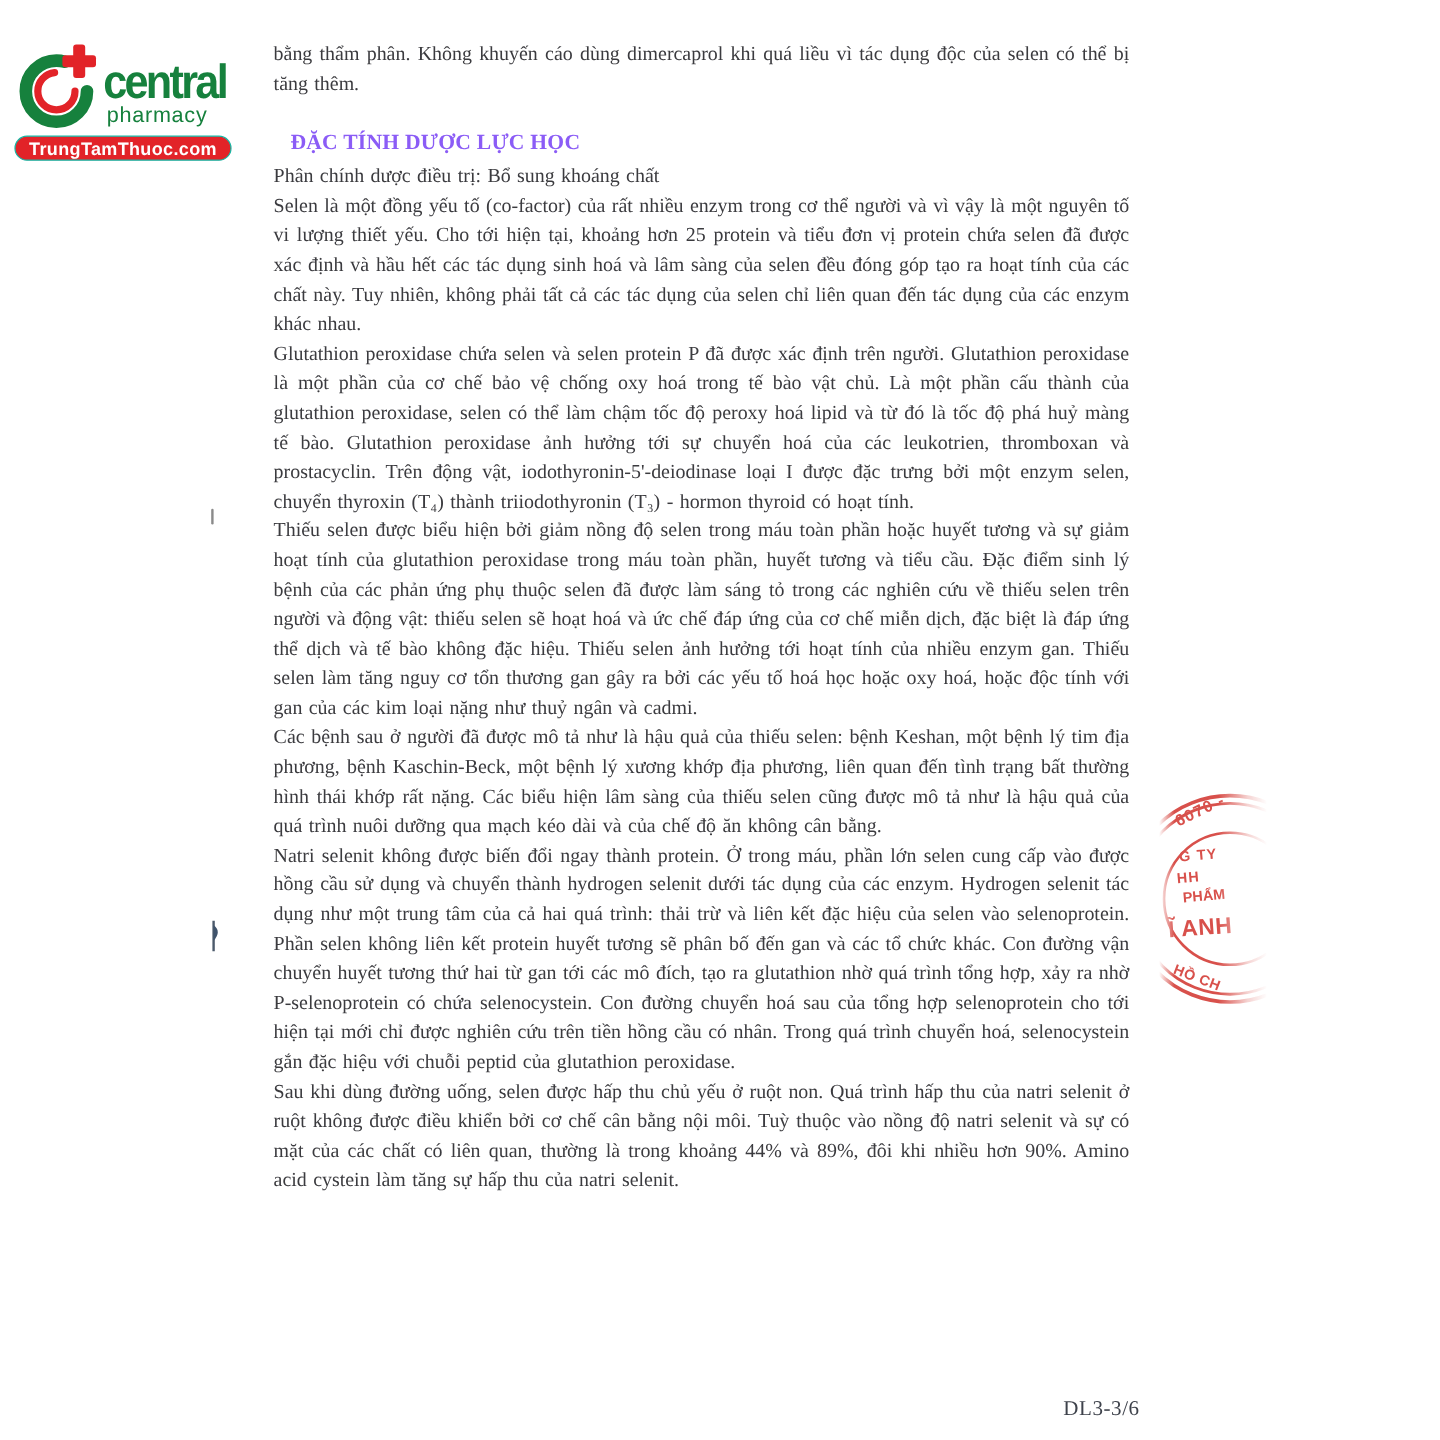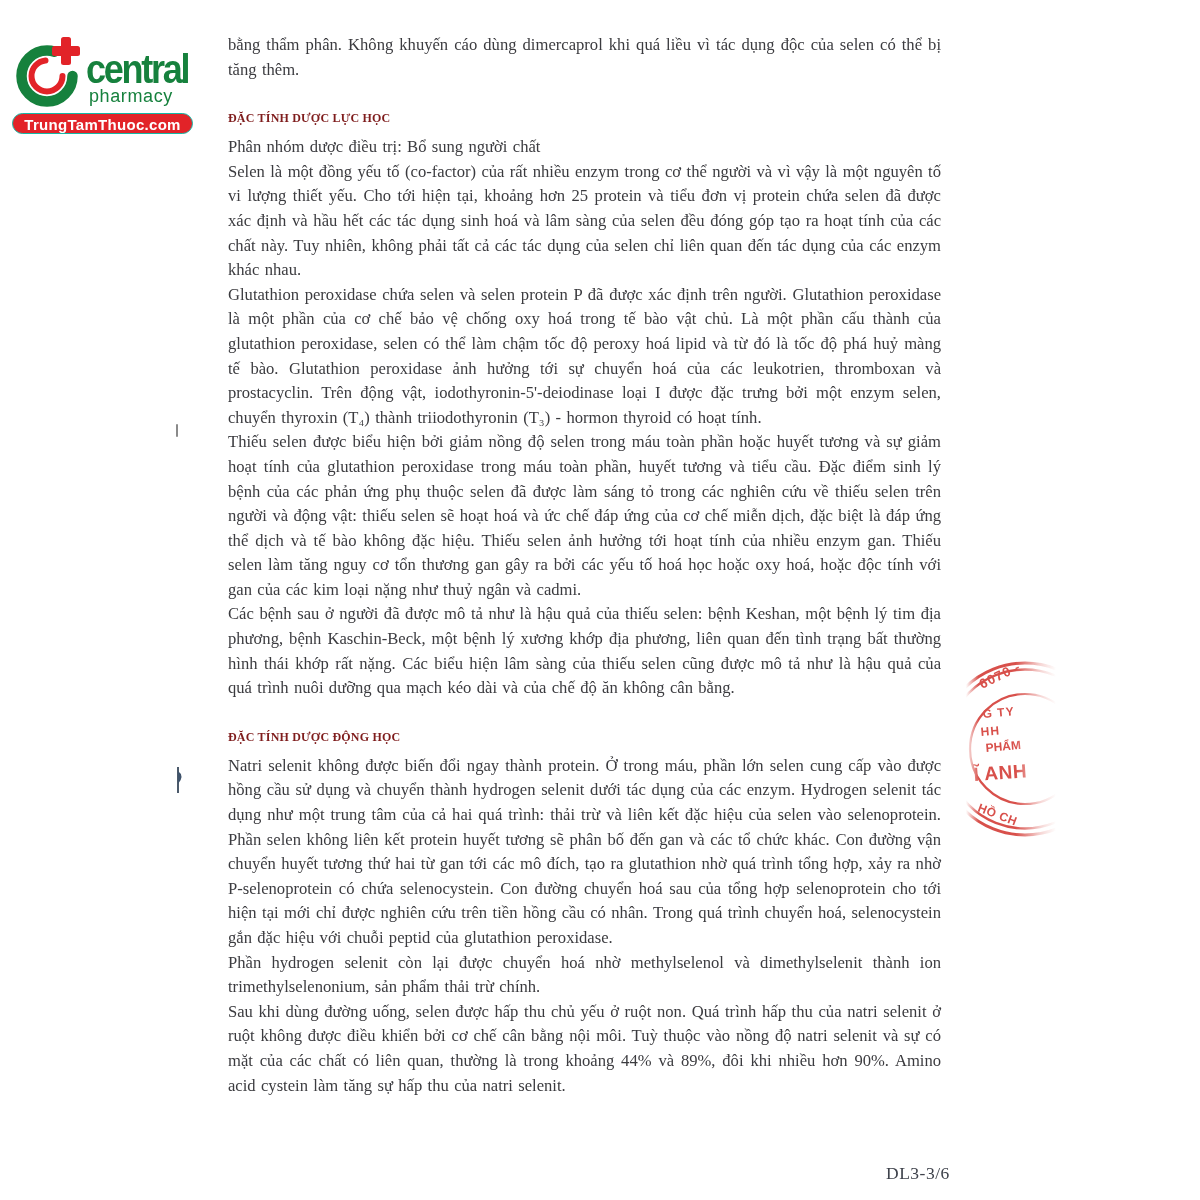--- a/index.html
+++ b/index.html
@@ -29,22 +29,22 @@
     box-sizing:border-box;
   }
   
   .doc{
     position:absolute;left:228px;top:33px;width:713px;
     font-size:16.6px;line-height:24.6px;color:#3b3b3f;
   }
   .doc p{margin:0;text-align:justify;word-spacing:1.2px;}
   .doc p.plain{text-align:left;}
   .doc h2{
-    font-size:12px;line-height:20px;margin:26px 0 7px 0;
-    color:#7f1d1d;letter-spacing:0.2px;font-weight:bold;
+    font-size:18px;line-height:20px;margin:26px 0 7px 14px;
+    color:#8b5cf6;letter-spacing:0.2px;font-weight:bold;
   }
   
   .mark1{position:absolute;left:176px;top:424px;width:2px;height:13px;background:#8a8a8a;border-radius:1px;}
   .mark2{position:absolute;left:175px;top:767px;}
   
   .stamp{position:absolute;left:958px;top:645px;}
   .stamp text{font-family:"Liberation Sans", sans-serif;fill:#d5423c;}
   
   .footer{
     position:absolute;left:886px;top:1163px;
@@ -71,29 +71,27 @@
   <div class="mark1"></div>
   <svg class="mark2" width="12" height="26" viewBox="0 0 12 26">
     <path d="M3 0 L3 26" stroke="#4c5a6b" stroke-width="2"></path>
     <path d="M3 4 Q10 9 3 17 Z" fill="#3f536b"></path>
   </svg>
 
   <main class="doc">
     <p>bằng thẩm phân. Không khuyến cáo dùng dimercaprol khi quá liều vì tác dụng độc của selen có thể bị tăng thêm.</p>
 
     <h2>ĐẶC TÍNH DƯỢC LỰC HỌC</h2>
-    <p class="plain">Phân nhóm dược điều trị: Bổ sung người chất</p>
+    <p class="plain">Phân chính dược điều trị: Bổ sung khoáng chất</p>
     <p>Selen là một đồng yếu tố (co-factor) của rất nhiều enzym trong cơ thể người và vì vậy là một nguyên tố vi lượng thiết yếu. Cho tới hiện tại, khoảng hơn 25 protein và tiểu đơn vị protein chứa selen đã được xác định và hầu hết các tác dụng sinh hoá và lâm sàng của selen đều đóng góp tạo ra hoạt tính của các chất này. Tuy nhiên, không phải tất cả các tác dụng của selen chỉ liên quan đến tác dụng của các enzym khác nhau.</p>
     <p>Glutathion peroxidase chứa selen và selen protein P đã được xác định trên người. Glutathion peroxidase là một phần của cơ chế bảo vệ chống oxy hoá trong tế bào vật chủ. Là một phần cấu thành của glutathion peroxidase, selen có thể làm chậm tốc độ peroxy hoá lipid và từ đó là tốc độ phá huỷ màng tế bào. Glutathion peroxidase ảnh hưởng tới sự chuyển hoá của các leukotrien, thromboxan và prostacyclin. Trên động vật, iodothyronin-5'-deiodinase loại I được đặc trưng bởi một enzym selen, chuyển thyroxin (T₄) thành triiodothyronin (T₃) - hormon thyroid có hoạt tính.</p>
     <p>Thiếu selen được biểu hiện bởi giảm nồng độ selen trong máu toàn phần hoặc huyết tương và sự giảm hoạt tính của glutathion peroxidase trong máu toàn phần, huyết tương và tiểu cầu. Đặc điểm sinh lý bệnh của các phản ứng phụ thuộc selen đã được làm sáng tỏ trong các nghiên cứu về thiếu selen trên người và động vật: thiếu selen sẽ hoạt hoá và ức chế đáp ứng của cơ chế miễn dịch, đặc biệt là đáp ứng thể dịch và tế bào không đặc hiệu. Thiếu selen ảnh hưởng tới hoạt tính của nhiều enzym gan. Thiếu selen làm tăng nguy cơ tổn thương gan gây ra bởi các yếu tố hoá học hoặc oxy hoá, hoặc độc tính với gan của các kim loại nặng như thuỷ ngân và cadmi.</p>
     <p>Các bệnh sau ở người đã được mô tả như là hậu quả của thiếu selen: bệnh Keshan, một bệnh lý tim địa phương, bệnh Kaschin-Beck, một bệnh lý xương khớp địa phương, liên quan đến tình trạng bất thường hình thái khớp rất nặng. Các biểu hiện lâm sàng của thiếu selen cũng được mô tả như là hậu quả của quá trình nuôi dưỡng qua mạch kéo dài và của chế độ ăn không cân bằng.</p>
 
-    <h2>ĐẶC TÍNH DƯỢC ĐỘNG HỌC</h2>
     <p>Natri selenit không được biến đổi ngay thành protein. Ở trong máu, phần lớn selen cung cấp vào được hồng cầu sử dụng và chuyển thành hydrogen selenit dưới tác dụng của các enzym. Hydrogen selenit tác dụng như một trung tâm của cả hai quá trình: thải trừ và liên kết đặc hiệu của selen vào selenoprotein. Phần selen không liên kết protein huyết tương sẽ phân bố đến gan và các tổ chức khác. Con đường vận chuyển huyết tương thứ hai từ gan tới các mô đích, tạo ra glutathion nhờ quá trình tổng hợp, xảy ra nhờ P-selenoprotein có chứa selenocystein. Con đường chuyển hoá sau của tổng hợp selenoprotein cho tới hiện tại mới chỉ được nghiên cứu trên tiền hồng cầu có nhân. Trong quá trình chuyển hoá, selenocystein gắn đặc hiệu với chuỗi peptid của glutathion peroxidase.</p>
-    <p>Phần hydrogen selenit còn lại được chuyển hoá nhờ methylselenol và dimethylselenit thành ion trimethylselenonium, sản phẩm thải trừ chính.</p>
     <p>Sau khi dùng đường uống, selen được hấp thu chủ yếu ở ruột non. Quá trình hấp thu của natri selenit ở ruột không được điều khiển bởi cơ chế cân bằng nội môi. Tuỳ thuộc vào nồng độ natri selenit và sự có mặt của các chất có liên quan, thường là trong khoảng 44% và 89%, đôi khi nhiều hơn 90%. Amino acid cystein làm tăng sự hấp thu của natri selenit.</p>
   </main>
 
   <svg class="stamp" width="104" height="200" viewBox="0 0 104 200" aria-hidden="true">
     <defs>
       <linearGradient id="stampFade" gradientUnits="userSpaceOnUse" x1="8" y1="0" x2="98" y2="0">
         <stop offset="0" stop-color="#fff" stop-opacity="0"></stop>
         <stop offset="0.14" stop-color="#fff" stop-opacity="1"></stop>
         <stop offset="0.55" stop-color="#fff" stop-opacity="1"></stop>
         <stop offset="0.82" stop-color="#fff" stop-opacity="0.25"></stop>

